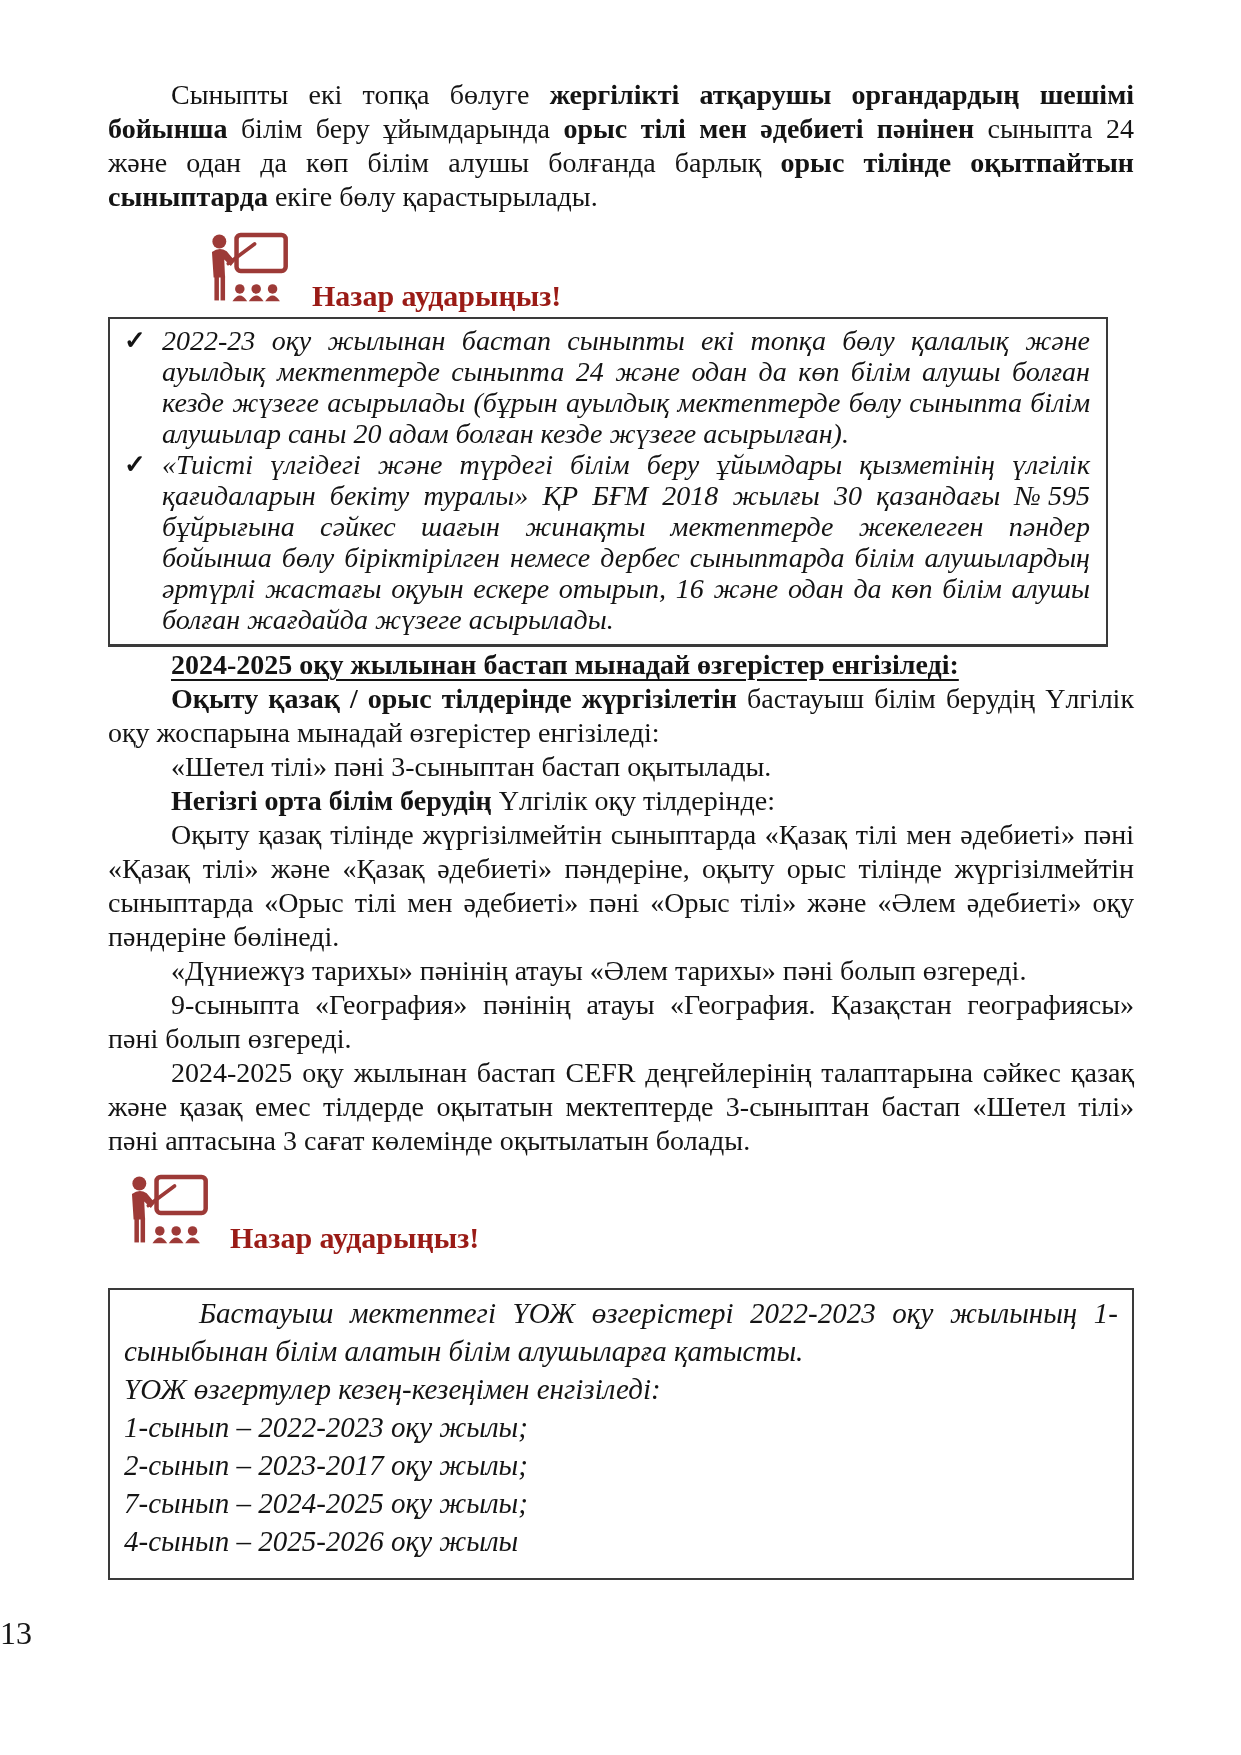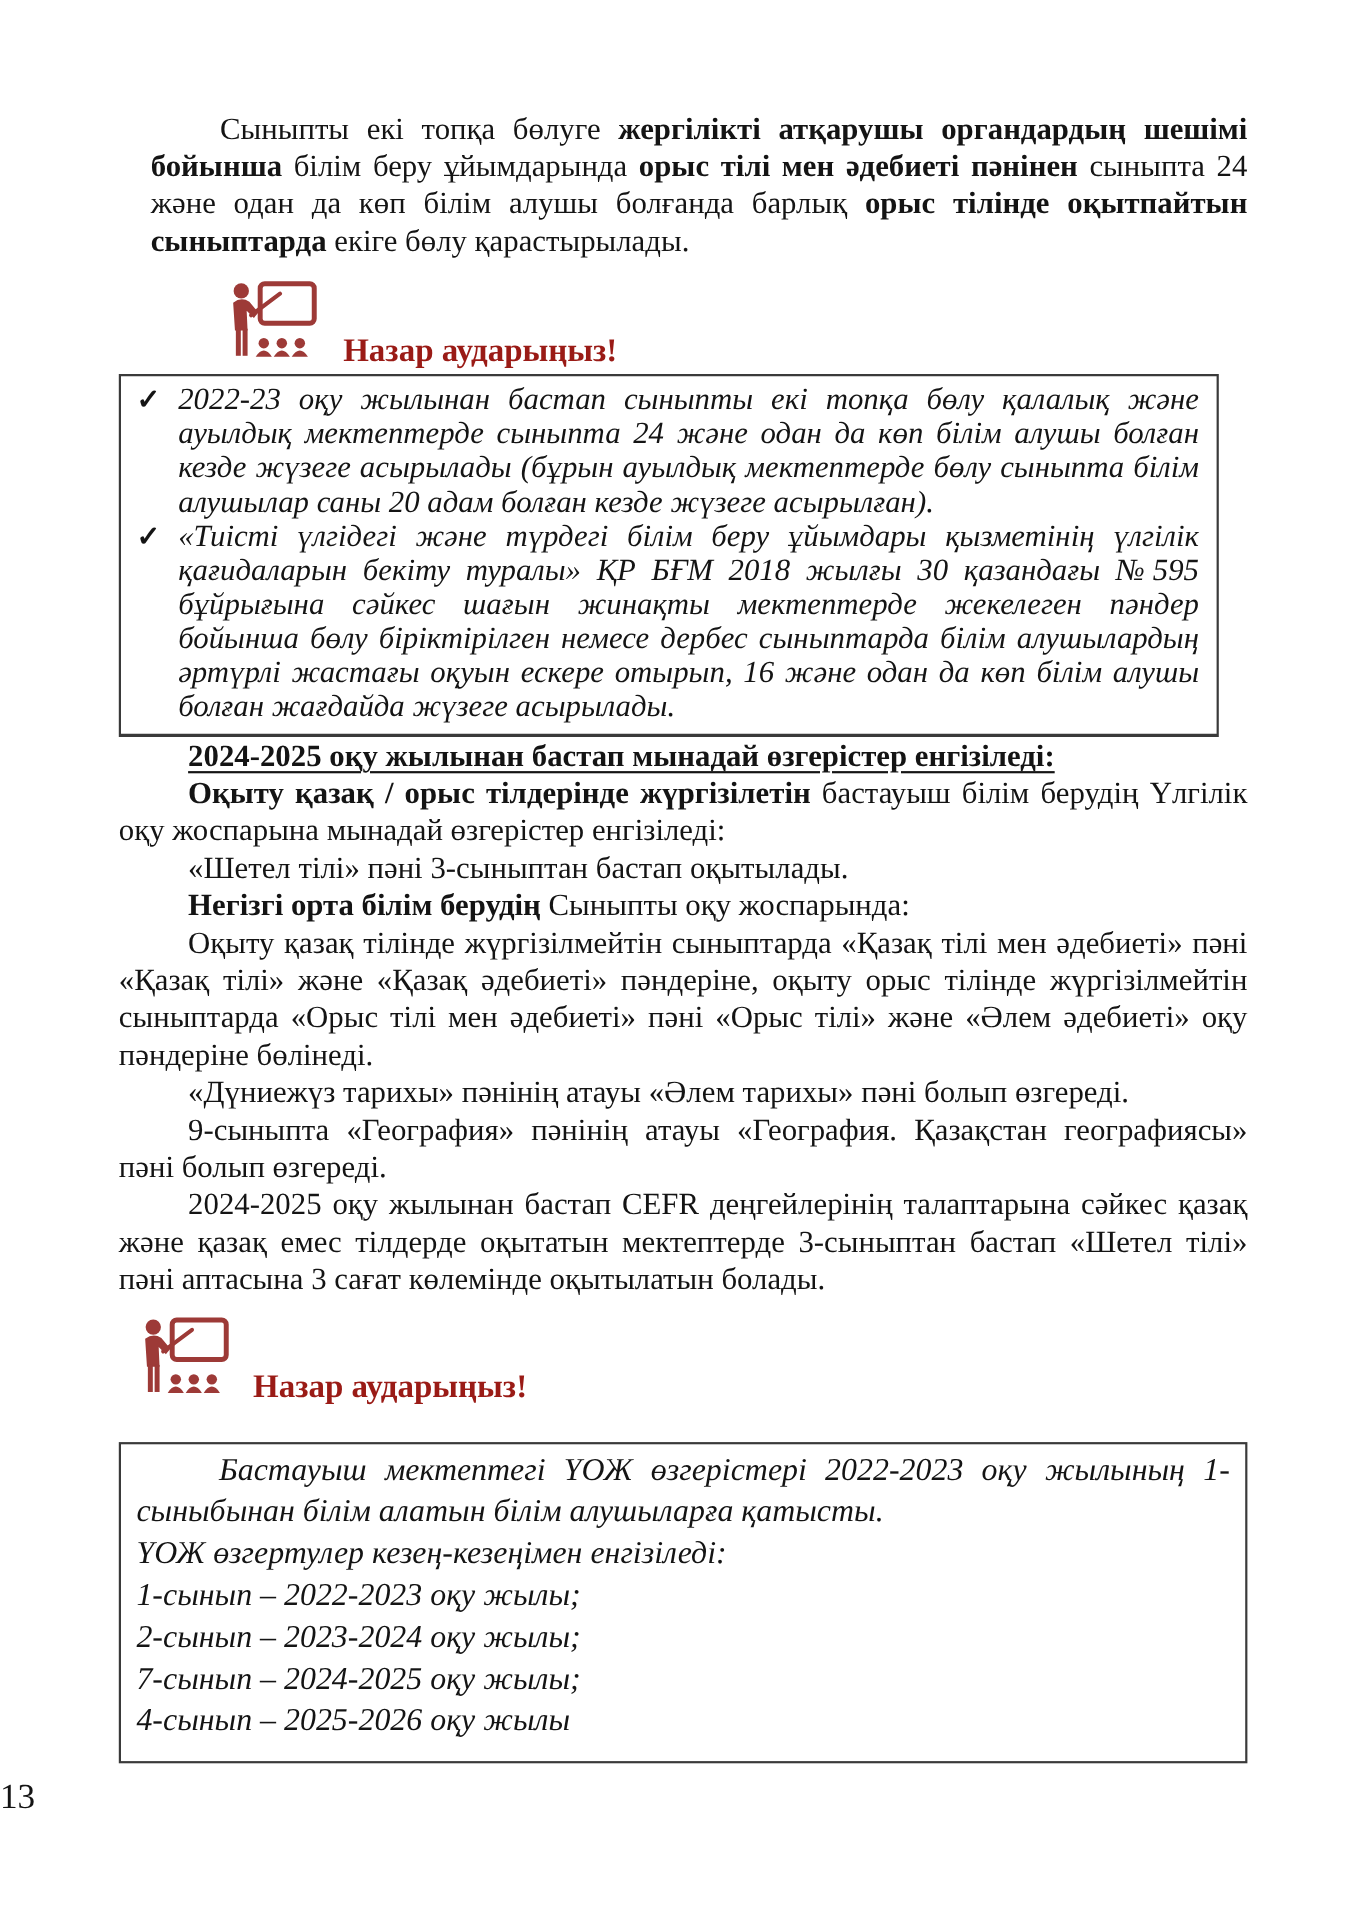--- a/index.html
+++ b/index.html
@@ -26,21 +26,21 @@
   .content{
     margin:0 107px 0 108px; 
   }
   
   .para{
     font-size:28px;
     line-height:34px;
     text-align:justify;
     text-indent:63px;
   }
-  .intro{ padding-top:101px;margin-left:29px; }
+  .intro{ padding-top:78px; }
   .b{ font-weight:bold; }
   
   .attn-row{
     display:flex;
     align-items:flex-end;
   }
   .attn-row-1{ margin-top:16px; height:86px; }
   .attn-row-1 .attn-icon{ margin-left:98px; }
   .attn-row-1 .attn-label{ margin-left:22px; }
   .attn-row-2{ margin-top:12px; height:88px; }
@@ -152,21 +152,21 @@
         <span>«Тиісті үлгідегі және түрдегі білім беру ұйымдары қызметінің үлгілік қағидаларын бекіту туралы» ҚР БҒМ 2018 жылғы 30 қазандағы №595 бұйрығына сәйкес шағын жинақты мектептерде жекелеген пәндер бойынша бөлу біріктірілген немесе дербес сыныптарда білім алушылардың әртүрлі жастағы оқуын ескере отырып, 16 және одан да көп білім алушы болған жағдайда жүзеге асырылады.</span>
       </div>
     </div>
 
     <p class="heading">
       <span class="u">2024-2025 оқу жылынан бастап мынадай өзгерістер енгізіледі:</span>
     </p>
 
     <p class="para"><span class="b">Оқыту қазақ / орыс тілдерінде жүргізілетін </span><span>бастауыш білім берудің Үлгілік оқу жоспарына мынадай өзгерістер енгізіледі:</span></p>
     <p class="para">«Шетел тілі» пәні  3-сыныптан бастап оқытылады.</p>
-    <p class="para"><span class="b">Негізгі орта білім берудің </span><span>Сыныпты оқу жоспарында:</span></p>
+    <p class="para"><span class="b">Негізгі орта білім берудің </span><span>Үлгілік оқу тілдерінде:</span></p>
     <p class="para">Оқыту қазақ тілінде жүргізілмейтін сыныптарда «Қазақ тілі мен әдебиеті» пәні «Қазақ тілі» және «Қазақ әдебиеті» пәндеріне, оқыту орыс тілінде жүргізілмейтін сыныптарда «Орыс тілі мен әдебиеті» пәні «Орыс тілі» және «Әлем әдебиеті» оқу пәндеріне бөлінеді.</p>
     <p class="para">«Дүниежүз тарихы» пәнінің атауы «Әлем тарихы» пәні болып өзгереді.</p>
     <p class="para">9-сыныпта «География» пәнінің атауы «География. Қазақстан географиясы» пәні болып өзгереді.</p>
     <p class="para">2024-2025 оқу жылынан бастап CEFR деңгейлерінің талаптарына сәйкес қазақ және қазақ емес тілдерде оқытатын мектептерде 3-сыныптан бастап «Шетел тілі» пәні аптасына 3 сағат көлемінде оқытылатын болады.</p>
 
     <div class="attn-row attn-row-2">
       <span class="attn-icon">
         <svg viewBox="0 0 100 105" xmlns="http://www.w3.org/2000/svg" aria-hidden="true">
           <rect x="36" y="6" width="60" height="44" rx="5" fill="none" stroke="currentColor" stroke-width="5.5"></rect>
           <line x1="26" y1="41" x2="58" y2="17" stroke="currentColor" stroke-width="4.5" stroke-linecap="round"></line>
@@ -184,21 +184,21 @@
           </g>
         </svg>
       </span>
       <span class="attn-label">Назар аударыңыз!</span>
     </div>
 
     <div class="note-box note-box-2">
       <div class="nb2-p1">Бастауыш мектептегі ҮОЖ өзгерістері 2022-2023 оқу жылының 1-сыныбынан білім алатын білім алушыларға қатысты.</div>
       <div>ҮОЖ өзгертулер кезең-кезеңімен енгізіледі:</div>
       <div>1-сынып – 2022-2023 оқу жылы;</div>
-      <div>2-сынып – 2023-2024 оқу жылы;</div>
+      <div>2-сынып – 2023-2017 оқу жылы;</div>
       <div>7-сынып – 2024-2025 оқу жылы;</div>
       <div>4-сынып – 2025-2026 оқу жылы</div>
     </div>
 
   </div>
 
   <div class="page-number">13</div>
 </div>
 
 </body></html>

